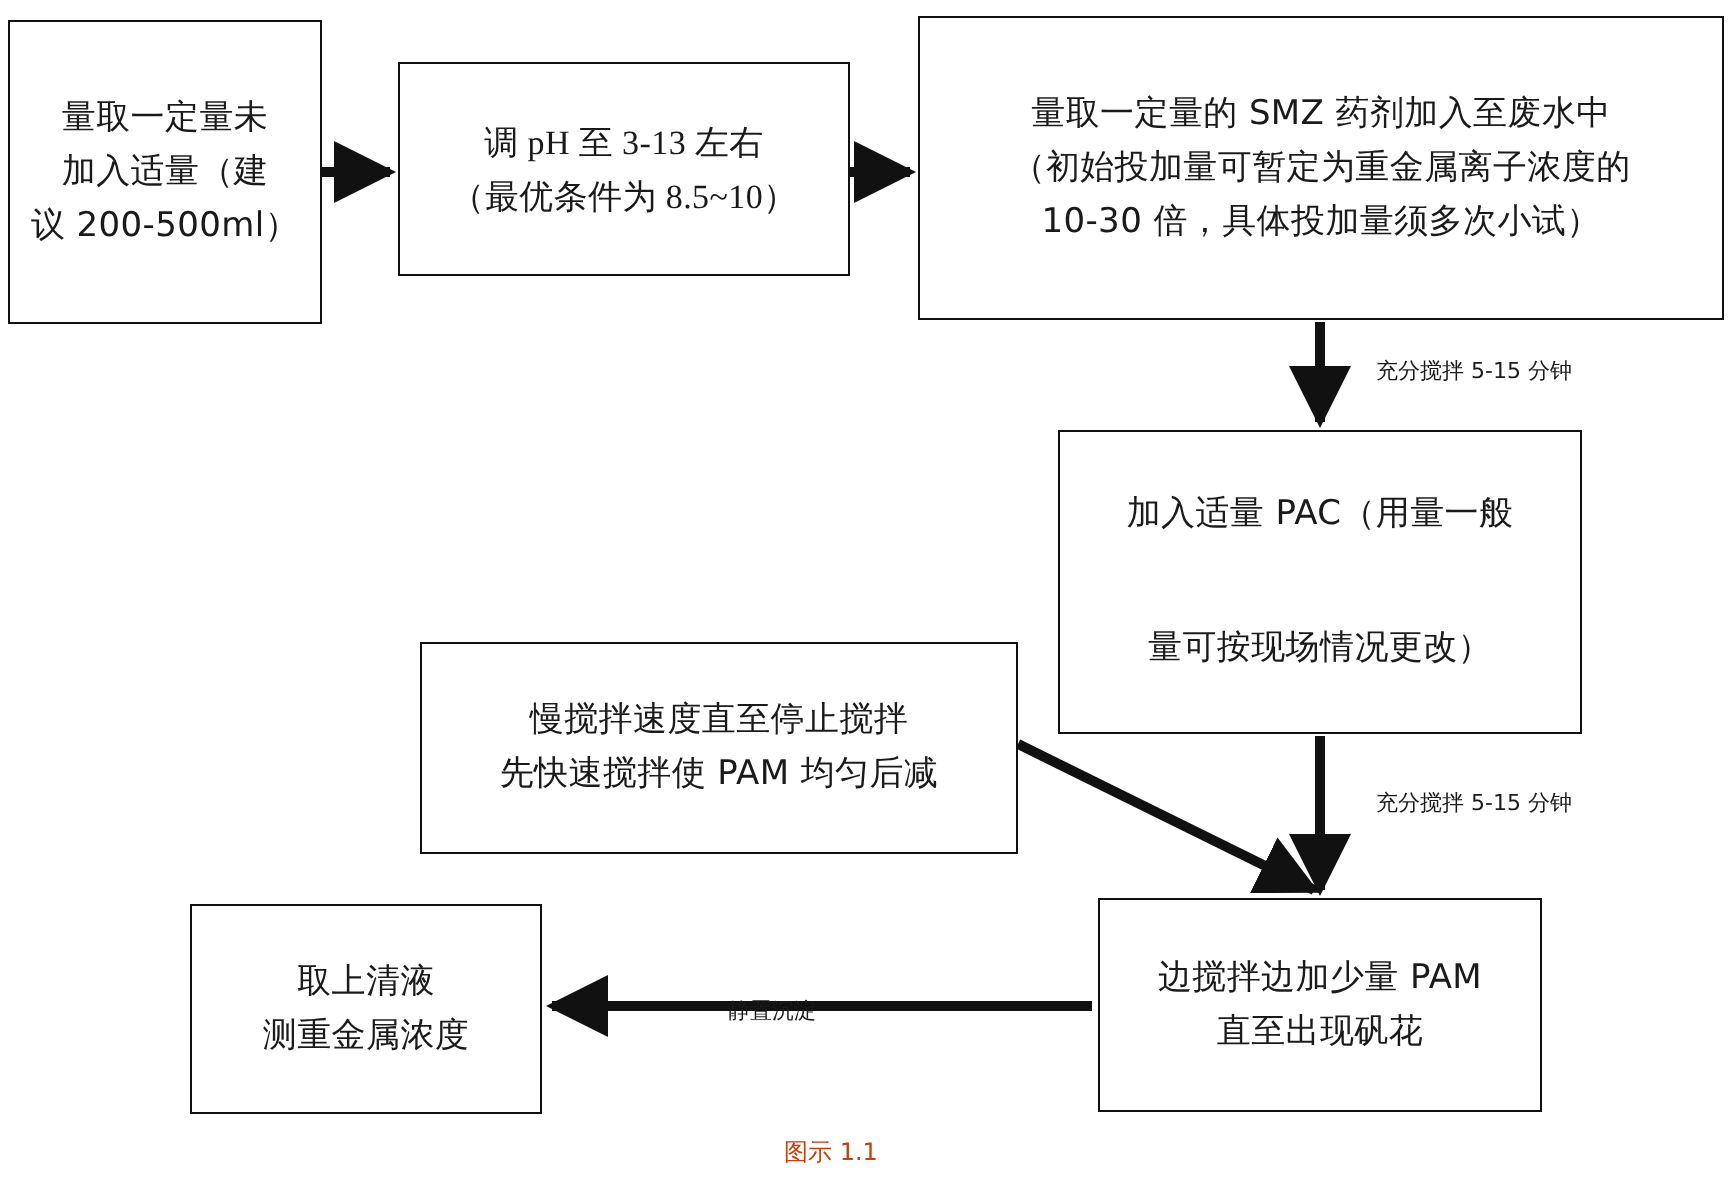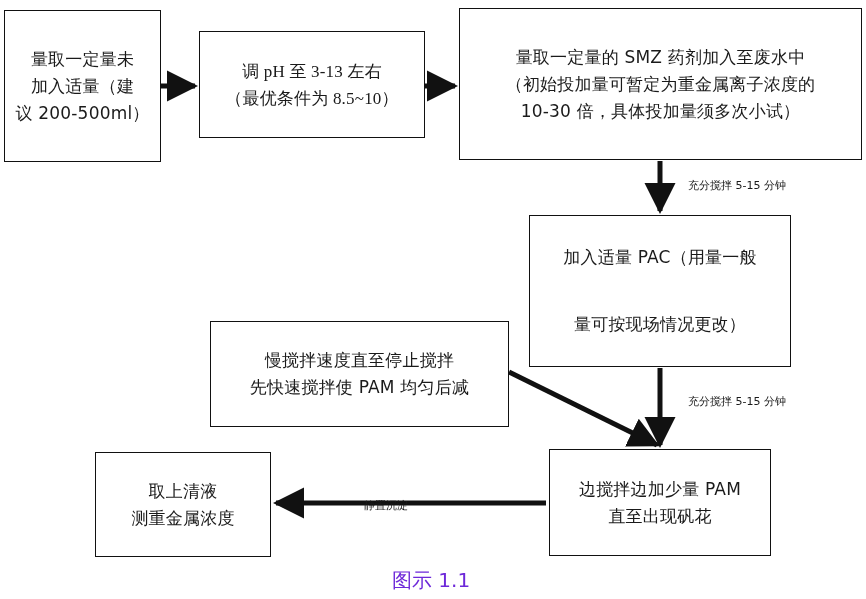--- a/index.html
+++ b/index.html
@@ -39,22 +39,22 @@
   }
   .edge-label {
     position: absolute;
     color: #1a1a1a;
     font-size: 11px;
     white-space: nowrap;
     line-height: 1;
   }
   .caption {
     position: absolute;
-    color: #6d28d9;
-    font-size: 20px;
+    color: #c2410c;
+    font-size: 12px;
     white-space: nowrap;
     line-height: 1;
   }
   svg.arrows {
     position: absolute;
     left: 0;
     top: 0;
     width: 866px;
     height: 599px;
     overflow: visible;

